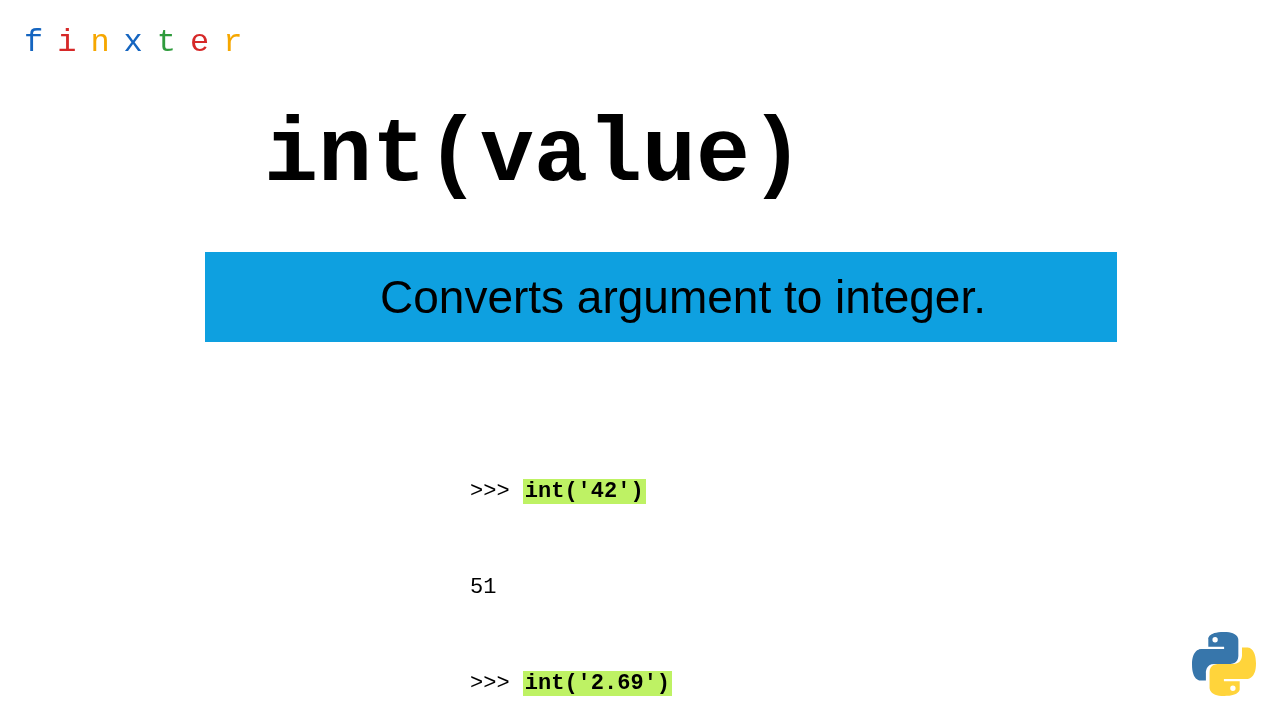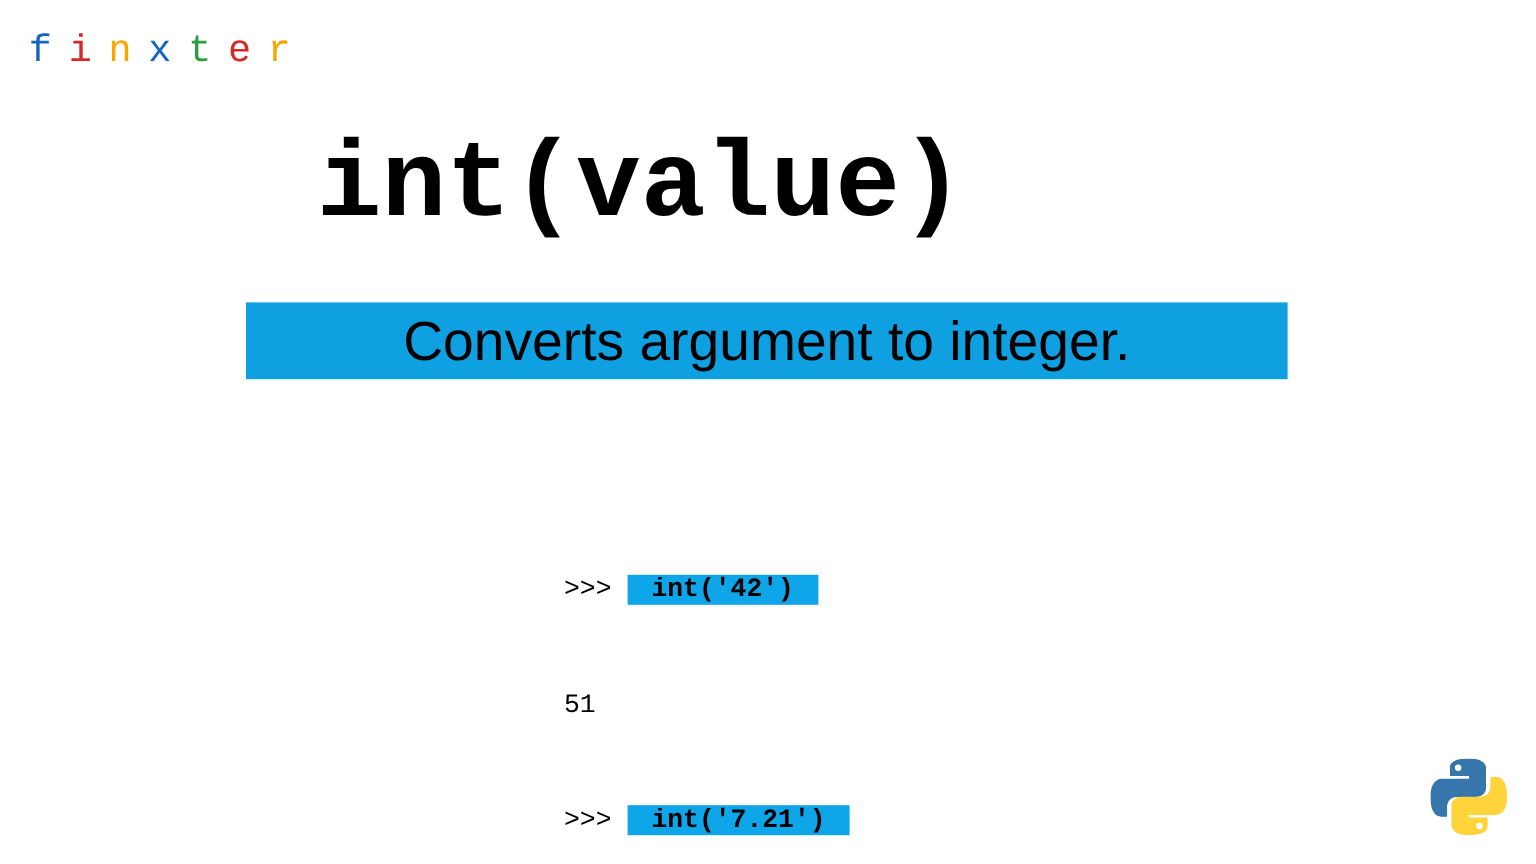--- a/index.html
+++ b/index.html
@@ -41,48 +41,49 @@
     font-weight: bold;
     color: #000;
   }
 
   
   .desc-bar {
     position: absolute;
     top: 252px;
     left: 205px;
     width: 868px;
-    height: 64px;
+    height: 90px;
     background: #0ea0e0;
     display: flex;
     align-items: center;
     justify-content: center;
+    padding-left: 44px;
   }
   .desc-bar span {
     color: #000;
     font-size: 46px;
     font-family: Arial, Helvetica, sans-serif;
   }
 
   
   .code {
     position: absolute;
     top: 412px;
     left: 470px;
     font-family: "Courier New", Courier, monospace;
     font-size: 22px;
     line-height: 32px;
     color: #000;
     white-space: pre;
   }
   .code .line { display: block; }
   .code .hl {
-    background: #0ea5e9;
+    background: #bef264;
     font-weight: bold;
-    padding: 0 20px;
+    padding: 0 2px;
   }
   .code .prompt { font-weight: normal; }
 
   
   .pylogo {
     position: absolute;
     right: 24px;
     bottom: 24px;
     width: 64px;
     height: 64px;
@@ -97,21 +98,21 @@
 
 <div class="title">int(value)</div>
 
 <div class="desc-bar">
   <span>Converts argument to integer.</span>
 </div>
 
 <div class="code">
   <span class="line"><span class="prompt">&gt;&gt;&gt; </span><span class="hl">int('42')</span></span>
   <span class="line">51</span>
-  <span class="line"><span class="prompt">&gt;&gt;&gt; </span><span class="hl">int('7.21')</span></span>
+  <span class="line"><span class="prompt">&gt;&gt;&gt; </span><span class="hl">int('2.69')</span></span>
   
   
   
 </div>
 
 <div class="pylogo">
   <svg viewBox="0 0 128 128" width="64" height="64">
     <path fill="#3776AB" d="M63.7 0C30.6 0 32.6 14.4 32.6 14.4l.04 14.9h31.6v4.5H19.9S0 31.5 0 64.9c0 33.4 17.4 32.2 17.4 32.2h10.4V81.6s-.56-17.4 17.1-17.4h31.3s16.5.27 16.5-16V17.2S95.7 0 63.7 0zM46.2 10.1a5.34 5.34 0 1 1 0 10.7 5.34 5.34 0 0 1 0-10.7z"></path>
     <path fill="#FFD43B" d="M64.3 128c33.1 0 31.1-14.4 31.1-14.4l-.04-14.9H63.8v-4.5h44.3s19.9 2.3 19.9-31.1c0-33.4-17.4-32.2-17.4-32.2H100v15.5s.56 17.4-17.1 17.4H51.6s-16.5-.27-16.5 16v30s-2.1 18.2 29.2 18.2zm17.5-10.1a5.34 5.34 0 1 1 0-10.7 5.34 5.34 0 0 1 0 10.7z"></path>
   </svg>

